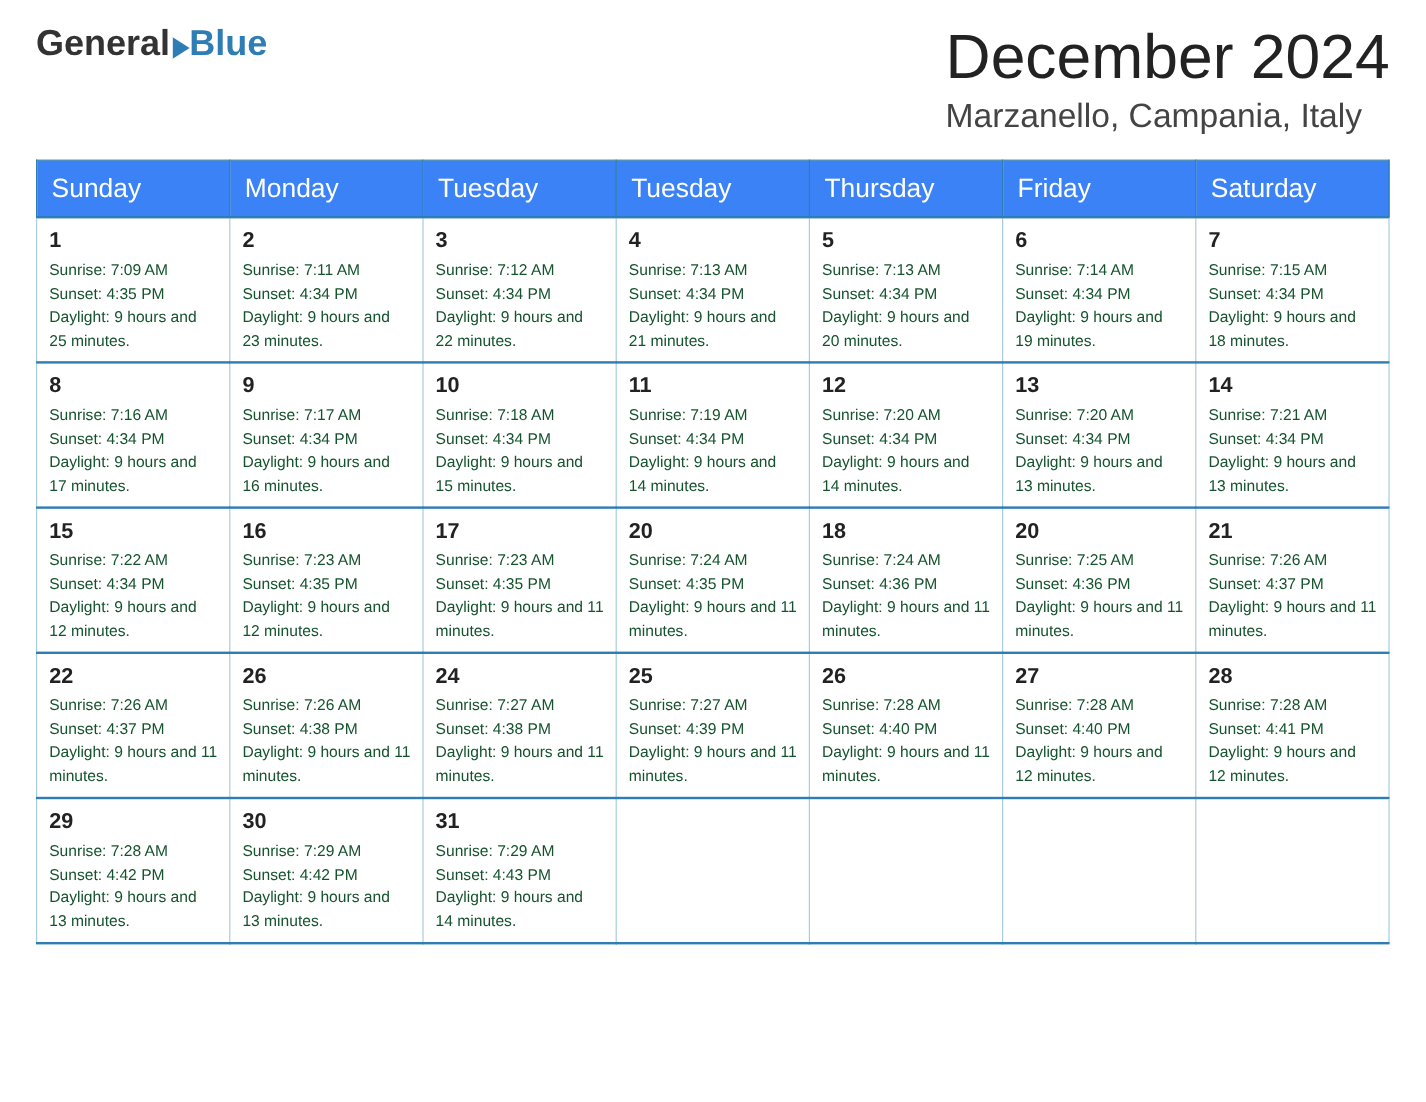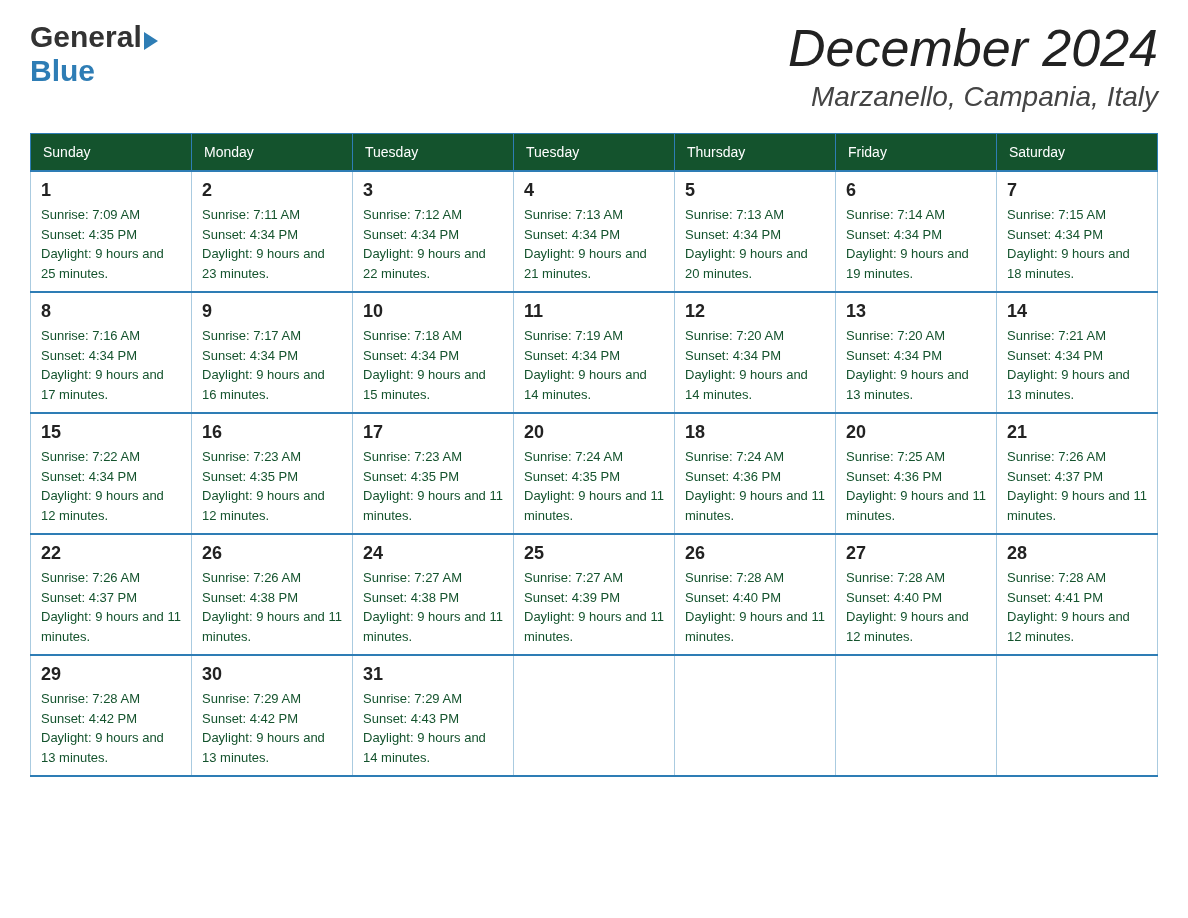--- a/index.html
+++ b/index.html
@@ -10,42 +10,40 @@
       min-height: 918px;
       padding: 20px 30px;
     }
     .header {
       display: flex;
       justify-content: space-between;
       align-items: flex-start;
       margin-bottom: 20px;
     }
     .title-block {
-      text-align: right;
-      font-style: italic;
     }
     .main-title {
       font-size: 52px;
       font-weight: normal;
       color: #222;
       line-height: 1.1;
     }
     .subtitle {
       font-size: 28px;
       color: #444;
       margin-top: 4px;
     }
     .calendar {
       width: 100%;
       border-collapse: collapse;
     }
     .calendar th {
-      background-color: #14532d;
+      background-color: #3b82f6;
       color: #fff;
-      font-size: 14px;
+      font-size: 22px;
       font-weight: normal;
       padding: 10px 12px;
       text-align: left;
       border: 1px solid #2e7db5;
     }
     .calendar td {
       vertical-align: top;
       border: 1px solid #aacbe0;
       padding: 8px 10px;
       width: 14.28%;
@@ -63,21 +61,21 @@
     .day-info {
       font-size: 13px;
       color: #14532d;
       line-height: 1.5;
     }
     .empty-cell {
       background: #fff;
     }
     .logo-container {
       display: flex;
-      flex-direction: column;
+      flex-direction: row;
     }
     .logo-general {
       font-size: 30px;
       font-weight: bold;
       color: #333;
     }
     .logo-arrow {
       display: inline-block;
       width: 0;
       height: 0;

